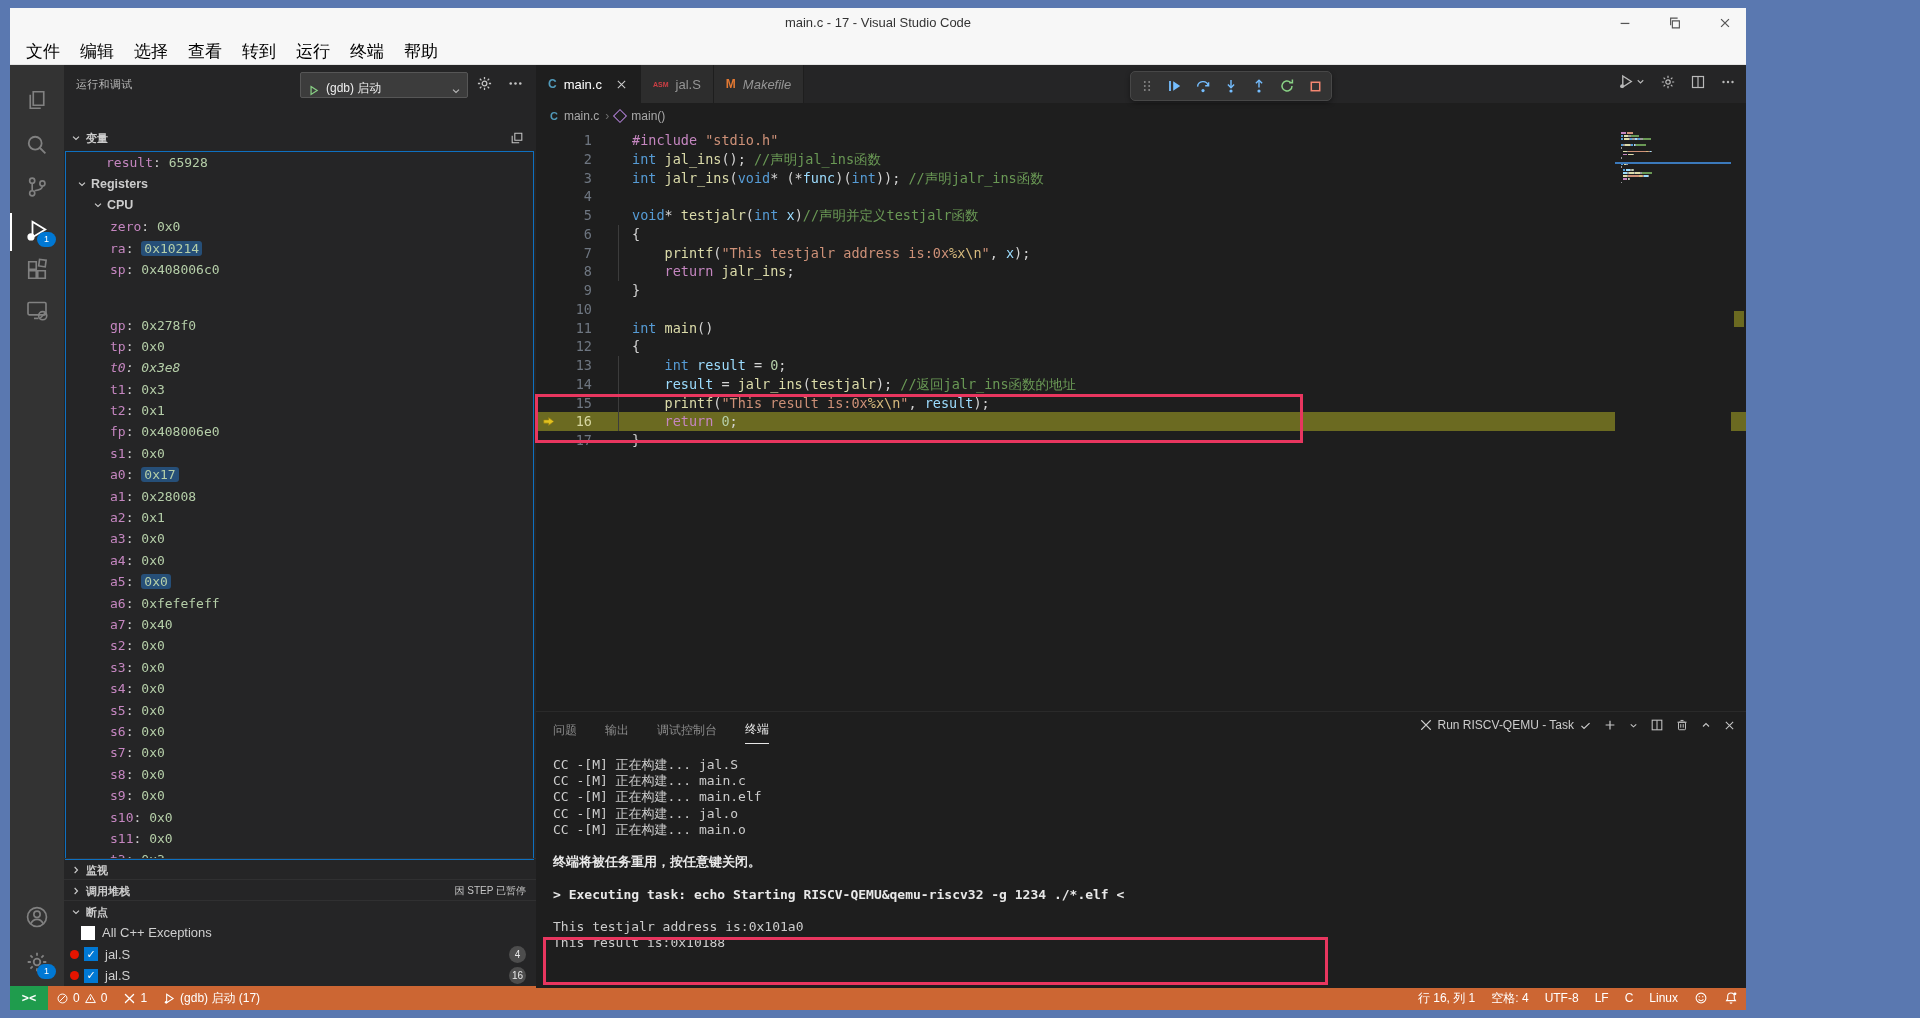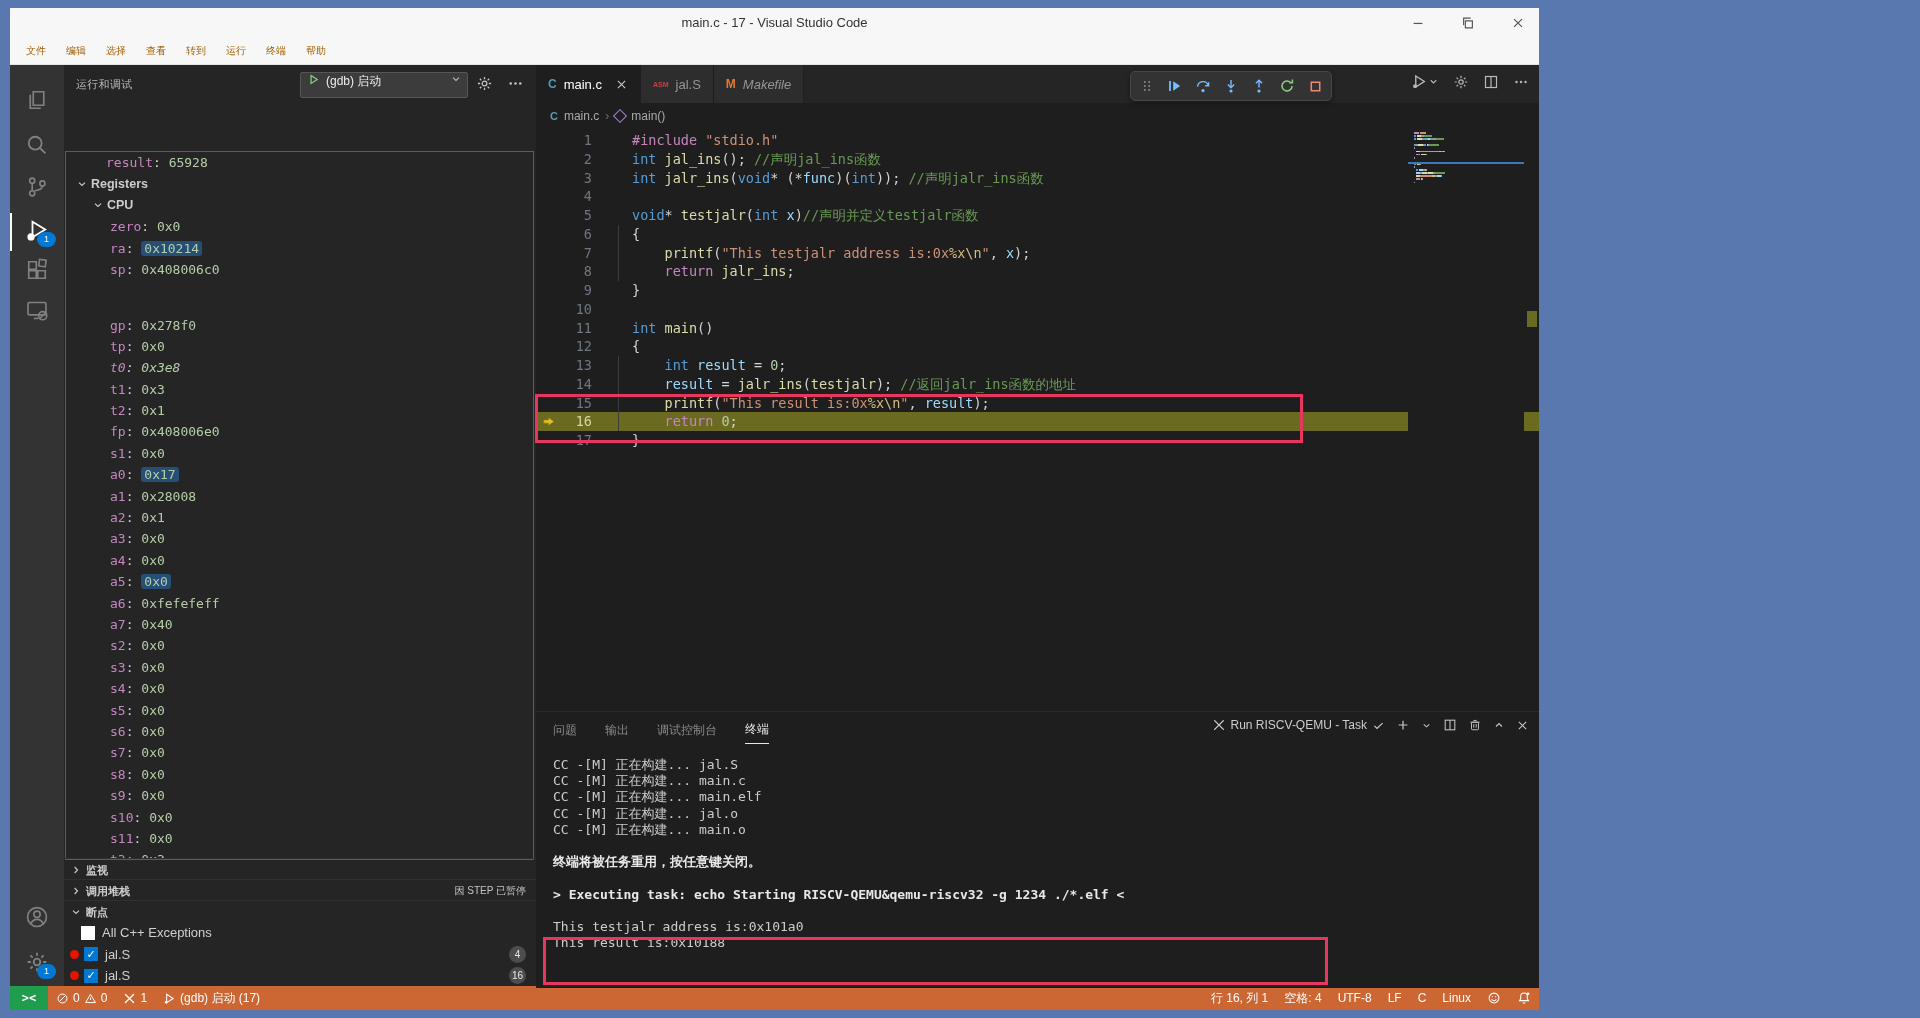--- a/index.html
+++ b/index.html
@@ -1,39 +1,39 @@
 <!DOCTYPE html>
 <html><head>
 <meta charset="utf-8">
 <style>
   html,body{margin:0;padding:0;}
   body{font-family:"Liberation Sans","DejaVu Sans",sans-serif;}
   #desktop{position:relative;width:1920px;height:1018px;background:#5a78b0;overflow:hidden;}
-  #window{position:absolute;left:10px;top:8px;width:1529px;height:1002px;background:#1e1e1e;display:flex;flex-direction:column;}
+  #window{position:absolute;left:10px;top:8px;width:1736px;height:1002px;background:#1e1e1e;display:flex;flex-direction:column;}
   
   .titlebar{height:30px;background:#f7f7f7;position:relative;flex:none;}
   .titlebar .title{position:absolute;left:0;right:0;top:0;height:30px;line-height:30px;text-align:center;font-size:13px;color:#333;}
   .win-controls{position:absolute;right:8px;top:0;height:30px;display:flex;align-items:center;gap:24px;color:#555;}
   .win-controls .wc{width:26px;height:22px;display:flex;align-items:center;justify-content:center;}
   
   .menubar{height:26px;background:#f7f7f7;display:flex;align-items:center;padding-left:6px;flex:none;border-bottom:1px solid #e4e4e4;}
-  .menu-item{padding:3px 10px;font-size:10px;color:#a16207;cursor:default;}
+  .menu-item{padding:3px 10px;font-size:17px;color:#000000;cursor:default;}
   
   .main{flex:1;display:flex;min-height:0;position:relative;}
   
   .activitybar{width:54px;background:#333333;position:relative;flex:none;}
   .ab-icon{position:absolute;left:14px;width:26px;height:26px;color:#818181;display:flex;align-items:center;justify-content:center;}
   .ab-icon.active{color:#ffffff;}
   .ab-active-bar{position:absolute;left:0;width:2px;height:38px;background:#ffffff;}
   .ab-badge{position:absolute;right:-6px;bottom:-4px;min-width:15px;height:15px;border-radius:9px;background:#0078d4;color:#fff;font-size:9px;line-height:15px;text-align:center;padding:0 2px;}
   
   .sidebar{width:472px;background:#252526;position:relative;flex:none;color:#cccccc;overflow:hidden;}
   .sb-header{position:absolute;left:0;top:6px;right:0;height:26px;display:flex;align-items:center;}
   .sb-title{margin-left:12px;font-size:11px;color:#bbbbbb;letter-spacing:.3px;}
-  .launch-select{position:absolute;left:236px;top:1px;width:166px;height:24px;background:#3c3c3c;border:1px solid #565656;border-radius:2px;display:flex;align-items:flex-start;font-size:12px;color:#eeeeee;}
+  .launch-select{position:absolute;left:236px;top:1px;width:166px;height:24px;background:#3c3c3c;border:1px solid #565656;border-radius:2px;display:flex;align-items:flex-end;font-size:12px;color:#eeeeee;}
   .launch-select .glyph{margin:0 6px 0 6px;color:#89d185;display:flex;}
   .launch-select .chev{margin-left:auto;margin-right:5px;color:#bbb;display:flex;}
   .sb-gear{position:absolute;left:412px;top:4px;color:#c5c5c5;}
   .sb-dots{position:absolute;left:443px;top:4px;color:#c5c5c5;}
   .sec-header{position:absolute;left:0;right:0;height:22px;display:flex;align-items:center;font-size:11px;font-weight:bold;color:#cccccc;border-top:1px solid #303031;}
   .sec-header .chv{margin:0 4px 0 6px;display:flex;color:#cccccc;}
   .varbox{position:absolute;left:1px;right:2px;top:86px;height:707px;border:1px solid #0e70c0;overflow:hidden;font-family:"DejaVu Sans Mono",monospace;font-size:13px;}
   .vrow{height:21.4px;display:flex;align-items:center;white-space:pre;}
   .vrow .chv{display:flex;margin-right:3px;color:#ccc;}
   .vname{color:#c586c0;}
@@ -225,20 +225,34 @@
             </div>
           <div class="sb-dots">
               <svg width="17" height="17" viewBox="0 0 16 16" fill="currentColor">
                 <circle cx="3.5" cy="8" r="1.2"></circle>
                 <circle cx="8" cy="8" r="1.2"></circle>
                 <circle cx="12.5" cy="8" r="1.2"></circle>
               </svg>
             </div>
         </div>
 
+        <div class="sec-header" style="top:62px;border-top:none;">
+          <span class="chv">
+              <svg width="12" height="12" viewBox="0 0 16 16" stroke="currentColor" fill="none" stroke-width="1.5">
+                <path d="M4 6.2l4 3.8 4-3.8"></path>
+              </svg>
+            </span>
+          <span>变量</span>
+          <span style="margin-left:auto;margin-right:12px;color:#c5c5c5;">
+              <svg width="14" height="14" viewBox="0 0 16 16" stroke="currentColor" fill="none" stroke-width="1.2">
+                <path d="M5.5 2.5h8v8h-8z"></path>
+                <path d="M2.5 5.5v8h8"></path>
+              </svg>
+            </span>
+        </div>
 
         <div class="varbox" id="varbox" style="border-color: rgb(14, 112, 192);">
             <div class="vrow" style="padding-left: 40px;"><span class="vname">result</span><span class="c-pun">: </span><span class="vval">65928</span></div>
             <div class="vrow" style="padding-left: 10px;"><span class="chv"><svg width="12" height="12" viewBox="0 0 16 16" stroke="currentColor" fill="none" stroke-width="1.5">
                   <path d="M4 6.2l4 3.8 4-3.8"></path>
                 </svg></span><span class="vgroup">Registers</span></div>
             <div class="vrow" style="padding-left: 26px;"><span class="chv"><svg width="12" height="12" viewBox="0 0 16 16" stroke="currentColor" fill="none" stroke-width="1.5">
                   <path d="M4 6.2l4 3.8 4-3.8"></path>
                 </svg></span><span class="vgroup">CPU</span></div>
             <div class="vrow" style="padding-left: 44px;"><span class="vname">zero</span><span class="c-pun">: </span><span class="vval">0x0</span></div>

